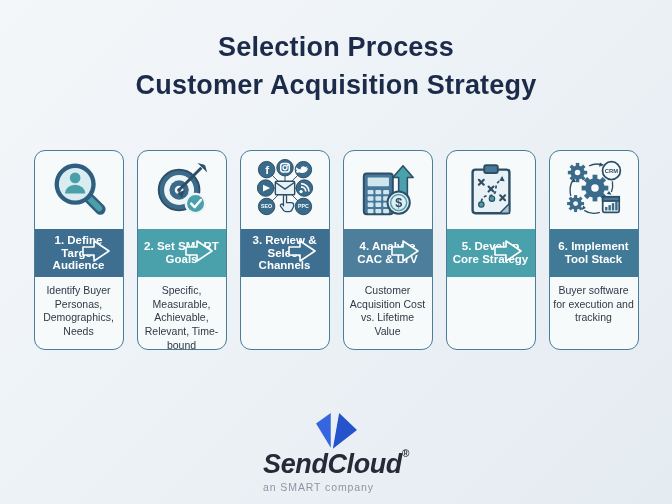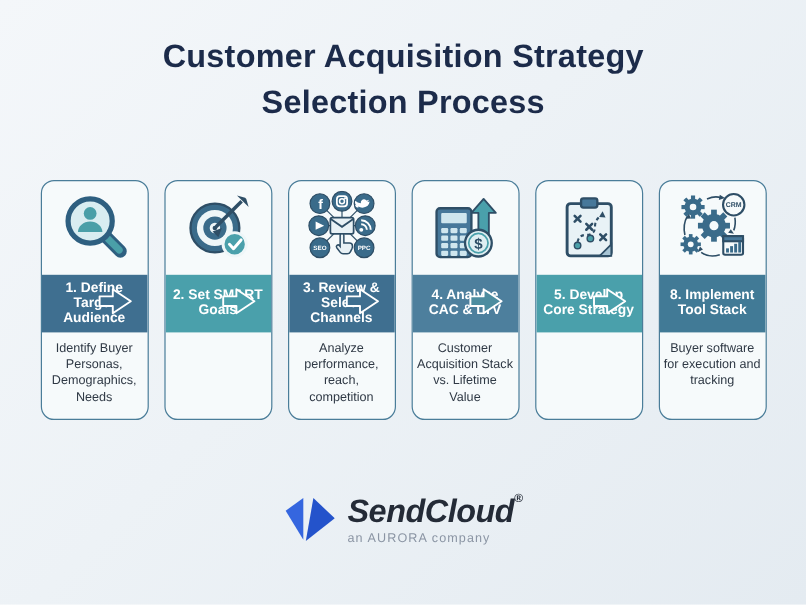--- a/index.html
+++ b/index.html
@@ -27,38 +27,38 @@
     color:#ffffff;font-weight:700;font-size:11.5px;line-height:1.12;text-align:center;
     padding:1px 6px;
   }
   .desc{
     flex:1;display:flex;align-items:flex-start;justify-content:center;
     padding:7px 3px 4px;color:#2f3945;font-size:10.5px;line-height:1.3;text-align:center;
   }
   .flow-arrow{position:absolute;top:87px;width:30px;height:28px;z-index:3;}
   .footer{
     position:absolute;top:413px;left:0;right:0;
-    display:flex;align-items:center;justify-content:center;gap:11px;
+    display:flex;align-items:center;justify-content:center;gap:0;flex-direction:column;
   }
   .brand-block{display:flex;flex-direction:column;align-items:flex-start;}
   .brand-name{
     font-size:27px;font-weight:800;font-style:italic;color:#242b37;letter-spacing:-.4px;line-height:1;
   }
   .brand-name sup{font-size:10px;font-style:normal;vertical-align:top;position:relative;top:-2px;}
   .brand-tagline{font-size:10.5px;color:#8b95a4;letter-spacing:.9px;margin-top:3px;}
   svg text{font-family:"Liberation Sans", sans-serif;}
 </style>
 </head>
 <body>
 
 <div class="canvas">
 
   <div class="title">
+    <div>Selection Process</div>
     <div>Customer Acquisition Strategy</div>
-    <div>Selection Process</div>
   </div>
 
   <div class="steps-row">
 
     <div class="step-card">
       <div class="icon-area">
         <svg width="62" height="62" viewBox="0 0 64 64">
           <line x1="42" y1="40" x2="54" y2="52" stroke="#2e5f80" stroke-width="11" stroke-linecap="round"></line>
           <line x1="42" y1="40" x2="53" y2="51" stroke="#4a9fa8" stroke-width="6" stroke-linecap="round"></line>
           <circle cx="28" cy="26" r="19" fill="#d9edf1" stroke="#2e5f80" stroke-width="4.5"></circle>
@@ -79,20 +79,21 @@
           <circle cx="29" cy="32" r="4.5" fill="#eef6f8"></circle>
           <circle cx="29" cy="32" r="2" fill="#2e4e66"></circle>
           <line x1="52" y1="9" x2="30" y2="31" stroke="#2e4e66" stroke-width="3"></line>
           <path d="M48 4 l5 5 5 5 -2 -7 -1 -1 z" fill="#2e4e66"></path>
           <path d="M27 35 l8 -3 -3 8 z" fill="#2e4e66"></path>
           <circle cx="46" cy="46" r="10" fill="#4aa0ab" stroke="#eef6f8" stroke-width="2.5"></circle>
           <path d="M41.5 46 l3.5 3.8 6.5 -7.5" stroke="#ffffff" stroke-width="2.6" fill="none" stroke-linecap="round" stroke-linejoin="round"></path>
         </svg>
       </div>
       <div class="band" style="background-color: rgb(74, 160, 171);">2. Set SMART Goals</div>
+      <div class="desc">Specific, Measurable, Achievable, Relevant, Time-bound</div>
     </div>
 
     <div class="step-card">
       <div class="icon-area">
         <svg width="62" height="62" viewBox="0 0 64 64">
           <g stroke="#2e4e66" stroke-width="1">
             <line x1="32" y1="30" x2="13" y2="11"></line>
               <line x1="32" y1="30" x2="32" y2="9"></line>
             <line x1="32" y1="30" x2="51" y2="11"></line>
               <line x1="32" y1="30" x2="12" y2="30"></line>
@@ -119,21 +120,20 @@
           <path d="M48.5 28.7 a4.9 4.9 0 0 1 4.9 4.9" stroke="#ffffff" stroke-width="1.7" fill="none"></path>
           <path d="M48.5 25.4 a8.2 8.2 0 0 1 8.2 8.2" stroke="#ffffff" stroke-width="1.7" fill="none"></path>
           <text x="13" y="51" font-size="5.4" font-weight="bold" fill="#ffffff" text-anchor="middle">SEO</text>
           <text x="51" y="51" font-size="5.4" font-weight="bold" fill="#ffffff" text-anchor="middle">PPC</text>
           <rect x="22" y="23" width="20" height="14" rx="1.5" fill="#e8f1f5" stroke="#2e4e66" stroke-width="1.5"></rect>
           <path d="M22 24 L32 31 L42 24" fill="none" stroke="#2e4e66" stroke-width="1.5"></path>
           <path d="M30.4 38.5 a1.6 1.6 0 0 1 3.2 0 V45 h4.8 a2.6 2.6 0 0 1 2.6 2.6 c0 .8 -.2 1.6 -.5 2.3 l-1.3 2.6 a3 3 0 0 1 -2.7 1.7 h-3.6 a3 3 0 0 1 -2.4 -1.2 l-3 -4 c-.5 -.7 -.4 -1.6 .2 -2.1 .6 -.5 1.5 -.5 2 .1 l.7 .8 z" fill="#e8f1f5" stroke="#2e4e66" stroke-width="1.3"></path>
         </svg>
       </div>
       <div class="band" style="background-color: rgb(63, 111, 144);">3. Review &amp; Select Channels</div>
-      <div class="desc">Analyze performance, reach, competition</div>
     </div>
 
     <div class="step-card">
       <div class="icon-area">
         <svg width="62" height="62" viewBox="0 0 64 64">
           <path d="M43 38 V19 h-6 l10.5 -12 10.5 12 h-6 v19 z" fill="#4aa0ab" stroke="#2e4e66" stroke-width="1.6" stroke-linejoin="round"></path>
           <rect x="7" y="15" width="30" height="42" rx="3" fill="#47789a" stroke="#2e4e66" stroke-width="2"></rect>
           <rect x="11" y="19" width="22" height="9" rx="1" fill="#cfe6ee"></rect>
           <g fill="#cfe6ee">
             <rect x="11" y="32" width="6" height="4.5" rx="1"></rect>
@@ -148,21 +148,21 @@
             <rect x="11" y="51.5" width="6" height="4.5" rx="1"></rect>
               <rect x="19" y="51.5" width="6" height="4.5" rx="1"></rect>
               <rect x="27" y="51.5" width="6" height="4.5" rx="1"></rect>
           </g>
           <circle cx="43" cy="45" r="11.5" fill="#dfeef2" stroke="#2e4e66" stroke-width="2"></circle>
           <circle cx="43" cy="45" r="8.3" fill="none" stroke="#4aa0ab" stroke-width="1.5"></circle>
           <text x="43" y="50" font-size="13" font-weight="bold" fill="#2e4e66" text-anchor="middle">$</text>
         </svg>
       </div>
       <div class="band" style="background-color: rgb(77, 127, 157);">4. Analyze CAC &amp; LTV</div>
-      <div class="desc">Customer Acquisition Stack vs. Lifetime Value</div>
+      <div class="desc">Customer Acquisition Cost vs. Lifetime Value</div>
     </div>
 
     <div class="step-card">
       <div class="icon-area">
         <svg width="62" height="62" viewBox="0 0 64 64">
           <rect x="13" y="11" width="38" height="45" rx="3" fill="#e8f2f6" stroke="#2e4e66" stroke-width="2.5"></rect>
           <rect x="25" y="6.5" width="14" height="8" rx="2" fill="#47789a" stroke="#2e4e66" stroke-width="2"></rect>
           <path d="M51 46 L41 56 L51 56 Z" fill="#a7c4d4" stroke="#2e4e66" stroke-width="1.5"></path>
           <g stroke="#2e4e66" stroke-width="2.2" stroke-linecap="round">
             <line x1="19.5" y1="21.5" x2="24.5" y2="26.5"></line>
@@ -216,21 +216,21 @@
           <rect x="41" y="39" width="17" height="16" rx="1.5" fill="#f6fafb" stroke="#2e4e66" stroke-width="1.8"></rect>
           <rect x="41" y="39" width="17" height="4.4" fill="#47789a" stroke="#2e4e66" stroke-width="1.8"></rect>
           <g fill="#3a6b8a">
             <rect x="43.4" y="49.5" width="2.5" height="3.6"></rect>
             <rect x="46.9" y="47.6" width="2.5" height="5.5"></rect>
             <rect x="50.4" y="45.6" width="2.5" height="7.5"></rect>
             <rect x="53.9" y="43.8" width="2.5" height="9.3"></rect>
           </g>
         </svg>
       </div>
-      <div class="band" style="background-color: rgb(65, 122, 150);">8. Implement Tool Stack</div>
+      <div class="band" style="background-color: rgb(65, 122, 150);">6. Implement Tool Stack</div>
       <div class="desc">Buyer software for execution and tracking</div>
     </div>
 
     <svg class="flow-arrow" style="left:81px" viewBox="0 0 30 28">
       <path d="M2 10 h11 V4 L28 14 L13 24 V18 H2 z" stroke="#ffffff" stroke-width="1.6" stroke-linejoin="round" fill="#3f6f90"></path>
     </svg>
     <svg class="flow-arrow" style="left:184px" viewBox="0 0 30 28">
       <path d="M2 10 h11 V4 L28 14 L13 24 V18 H2 z" stroke="#ffffff" stroke-width="1.6" stroke-linejoin="round" fill="#4aa0ab"></path>
     </svg>
     <svg class="flow-arrow" style="left:287px" viewBox="0 0 30 28">
@@ -246,17 +246,17 @@
 
   <div class="footer">
     <svg width="42" height="38" viewBox="0 0 40 36">
       <path d="M1 10 L15 0 L15 33 Z" fill="#3566df"></path>
       <path d="M17 34 L23 0 L40 16 Z" fill="#2453cb"></path>
     </svg>
     <div class="brand-block">
       <div class="brand-name">
         <span>SendCloud</span><sup>®</sup>
       </div>
-      <div class="brand-tagline">an AURORA company</div>
+      <div class="brand-tagline">an SMART company</div>
     </div>
   </div>
 
 </div>
 
 </body></html>

